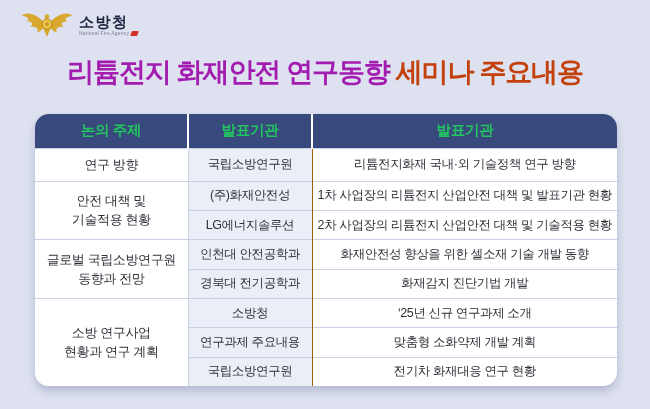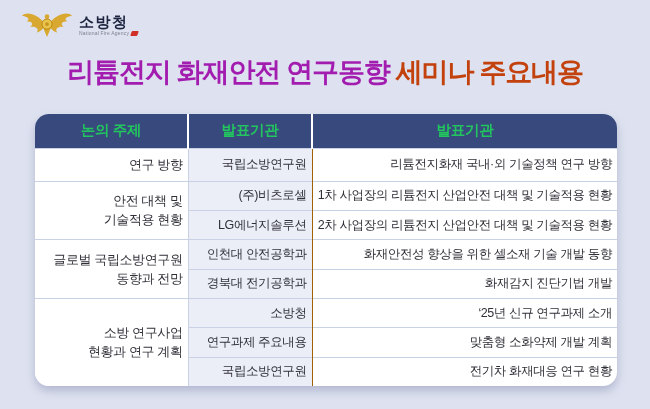--- a/index.html
+++ b/index.html
@@ -33,21 +33,21 @@
   table { width:100%; height:100%; border-collapse:collapse; table-layout:fixed; }
   col.c-topic { width:153px; }
   col.c-org   { width:124px; }
   th {
     background:#37497d; color:#22c55e;
     font-size:14.5px; font-weight:700; height:34px;
     letter-spacing:-.3px;
   }
   th + th { border-left:2.5px solid #ffffff; }
   td {
-    text-align:right; vertical-align:middle;
+    text-align:center; vertical-align:middle;
     font-size:12.5px; color:#2f3138; letter-spacing:-.4px;
     border-top:1px solid #c9d1e5; padding:3px 5px;
     white-space:nowrap; overflow:hidden;
   }
   td.topic {
     font-size:13px; white-space:pre-line; line-height:1.5;
     background:#ffffff;
   }
   td.org {
     background:#eceef7;
@@ -96,22 +96,22 @@
     </thead>
     <tbody>
       <tr class="first">
         <td class="topic">연구 방향</td>
         <td class="org">국립소방연구원</td>
         <td class="content">리튬전지화재 국내·외 기술정책 연구 방향</td>
       </tr>
       <tr>
         <td class="topic" rowspan="2">안전 대책 및
 기술적용 현황</td>
-        <td class="org">(주)비츠로셀</td>
-        <td class="content">1차 사업장의 리튬전지 산업안전 대책 및 기술적용 현황</td>
+        <td class="org">(주)화재안전성</td>
+        <td class="content">1차 사업장의 리튬전지 산업안전 대책 및 발표기관 현황</td>
       </tr>
       <tr>
         <td class="org">LG에너지솔루션</td>
         <td class="content">2차 사업장의 리튬전지 산업안전 대책 및 기술적용 현황</td>
       </tr>
       <tr>
         <td class="topic" rowspan="2">글로벌 국립소방연구원
 동향과 전망</td>
         <td class="org">인천대 안전공학과</td>
         <td class="content">화재안전성 향상을 위한 셀소재 기술 개발 동향</td>

